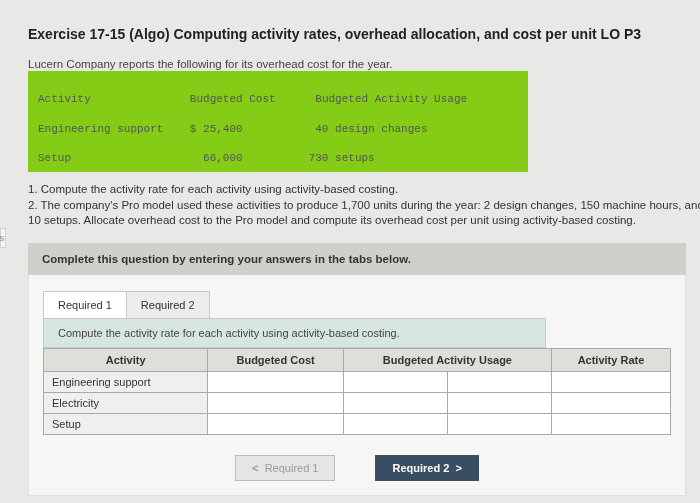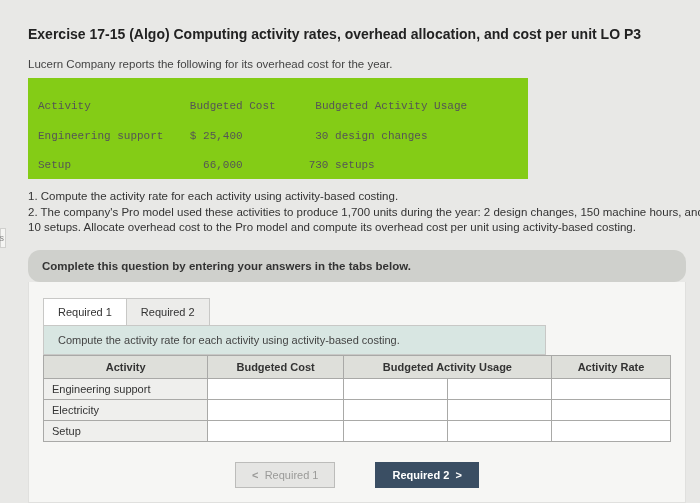--- a/index.html
+++ b/index.html
@@ -19,21 +19,21 @@
   .title {
     font-size: 14px;
     font-weight: bold;
     color: #222;
     margin-bottom: 16px;
     margin-top: 8px;
   }
   .intro {
     font-size: 11.5px;
     color: #444;
-    margin-bottom: 8px;
+    margin-bottom: 1px;
   }
   .data-block {
     background: #84cc16;
     padding: 6px 10px;
     font-family: "Courier New", monospace;
     font-size: 11px;
     line-height: 1.35;
     color: #555;
     white-space: pre;
     margin-bottom: 10px;
@@ -71,21 +71,20 @@
     padding: 0;
     margin-top: 0;
   }
   .complete-bar {
     background: #cfd0cc;
     padding: 10px 14px;
     font-size: 11.5px;
     font-weight: bold;
     color: #333;
     width: 658px;
-    border-radius: 12px;
   }
   .tabs {
     display: flex;
     padding: 16px 14px 0 14px;
     gap: 0;
   }
   .tab {
     border: 1px solid #c8c8c6;
     padding: 7px 14px;
     font-size: 11px;
@@ -158,21 +157,21 @@
 </style>
 </head>
 <body>
 
 <div class="page">
   <div class="title">Exercise 17-15 (Algo) Computing activity rates, overhead allocation, and cost per unit LO P3</div>
   <div class="intro">Lucern Company reports the following for its overhead cost for the year.</div>
 
   <div class="data-block">
 <span class="data-row db-head"><span>Activity</span>               <span>Budgeted Cost</span>      <span>Budgeted Activity Usage</span></span>
-<span class="data-row"><span>Engineering support</span>    <span>$ 25,400</span>           <span>30 design changes</span></span>
+<span class="data-row"><span>Engineering support</span>    <span>$ 25,400</span>           <span>40 design changes</span></span>
 <span class="data-row"><span>Setup</span>                    <span>66,000</span>          <span>730 setups</span></span></div>
 
   <div class="questions">
     <div>1. Compute the activity rate for each activity using activity-based costing.</div>
     <div>2. The company's Pro model used these activities to produce 1,700 units during the year: 2 design changes, 150 machine hours, and 10 setups. Allocate overhead cost to the Pro model and compute its overhead cost per unit using activity-based costing.</div>
   </div>
 
   <div class="complete-bar">Complete this question by entering your answers in the tabs below.</div>
 
   <div class="answer-area">

